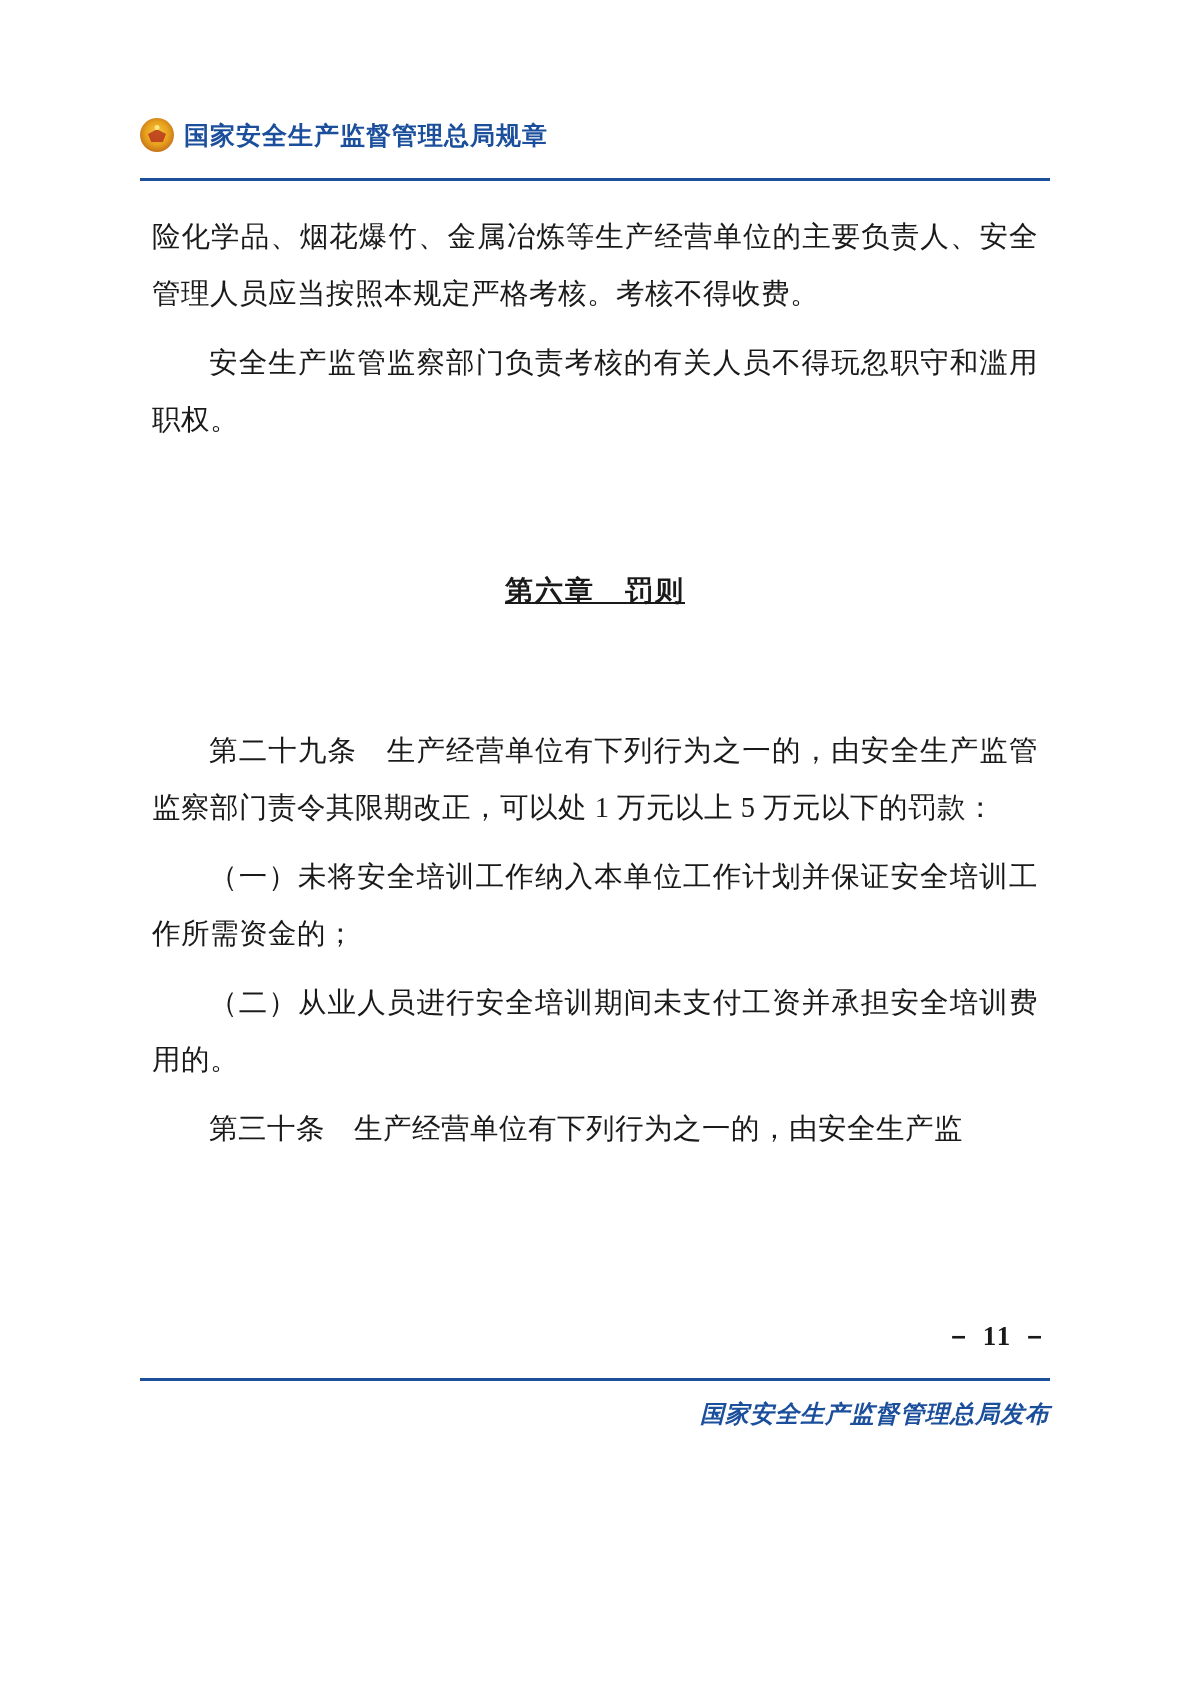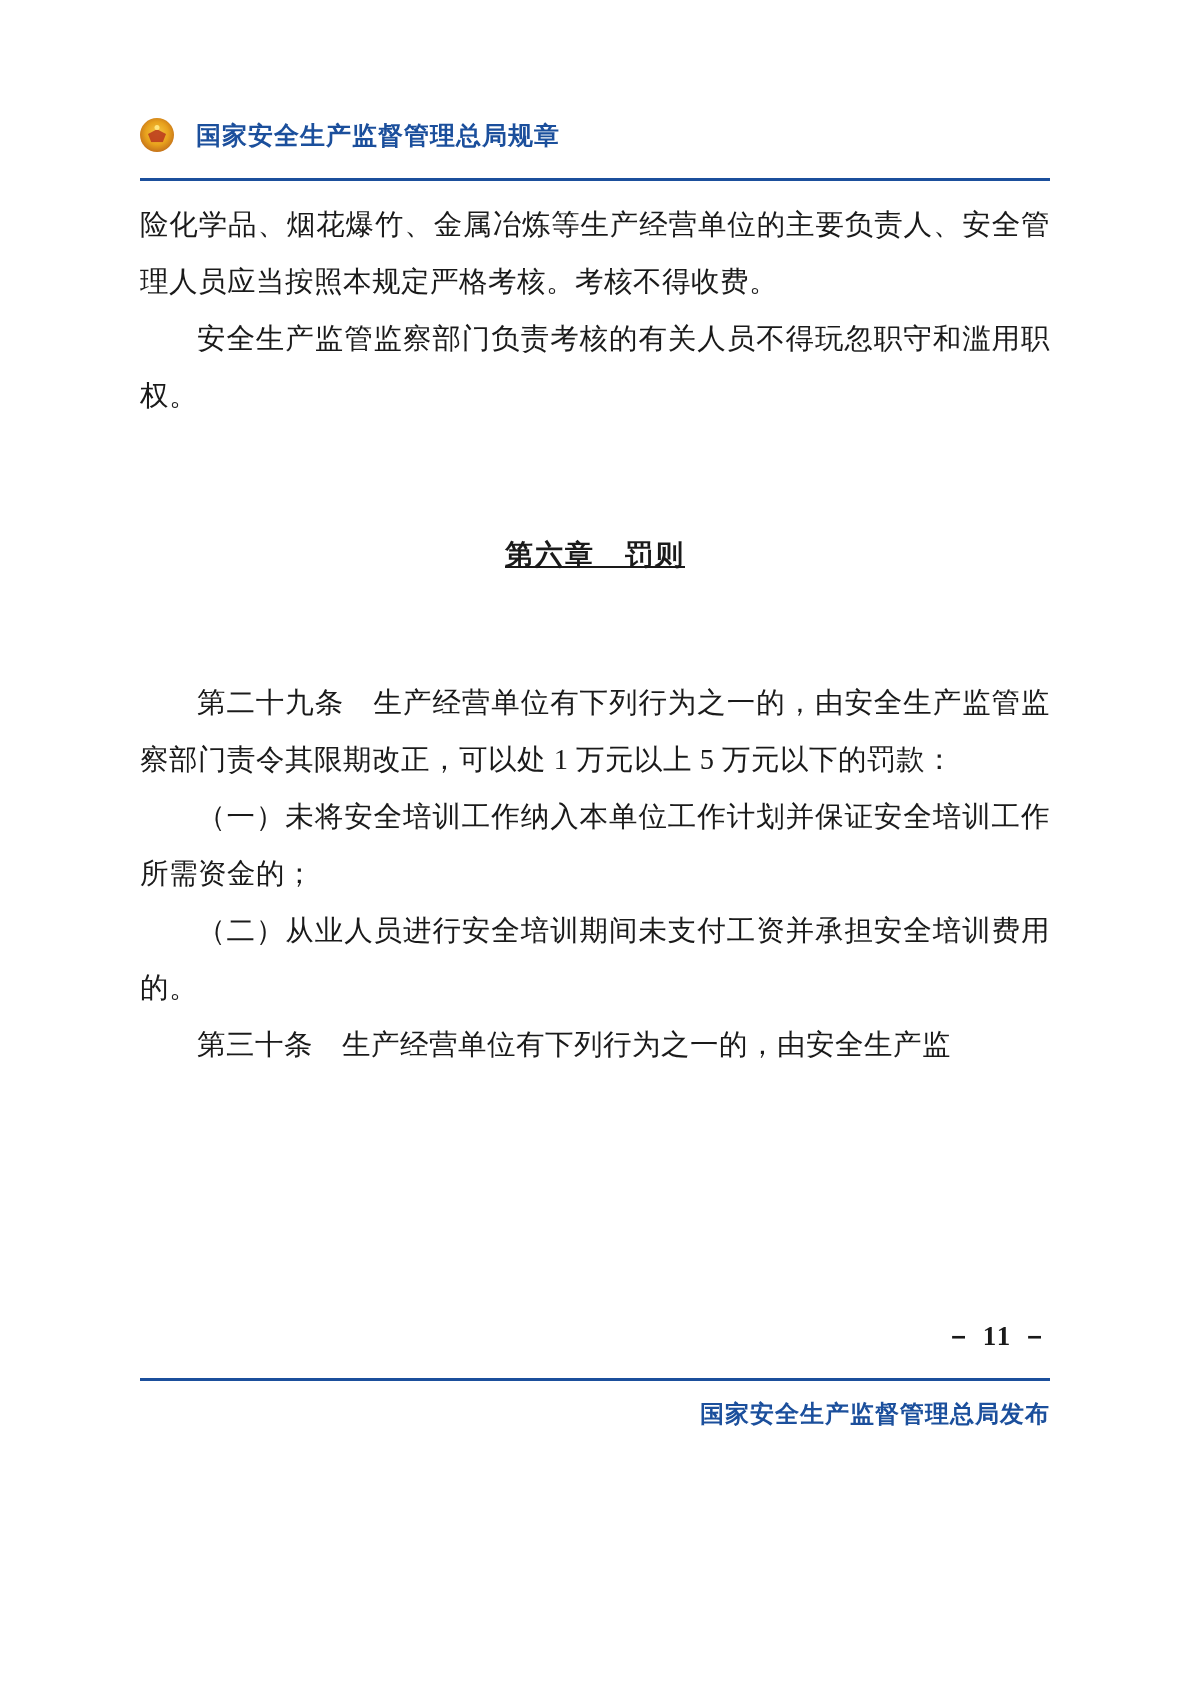--- a/index.html
+++ b/index.html
@@ -62,40 +62,39 @@
     background: #ffe680;
     border-radius: 50%;
   }
   .header-title {
     font-family: "Liberation Sans", "DejaVu Sans", sans-serif;
     font-weight: bold;
     font-size: 25px;
     color: #1b4f9c;
     letter-spacing: 1px;
     white-space: nowrap;
-    margin-left: 12px;
   }
   .rule-top {
     position: absolute;
     left: 140px;
     top: 178px;
     width: 910px;
     height: 3px;
     background: #1b4f9c;
   }
 
   
   .content {
     position: absolute;
     left: 140px;
     top: 196px;
     width: 910px;
   }
   p.para {
-    margin: 0;
+    margin: 12px;
     font-size: 28.5px;
     line-height: 57px;
     letter-spacing: 0.5px;
     text-align: justify;
     text-justify: inter-ideograph;
   }
   p.indent {
     text-indent: 2em;
   }
   .chapter {
@@ -133,20 +132,21 @@
     position: absolute;
     left: 140px;
     top: 1398px;
     width: 910px;
     text-align: right;
     font-family: "Liberation Sans", "DejaVu Sans", sans-serif;
     font-weight: bold;
     font-size: 24px;
     color: #1b4f9c;
     letter-spacing: 1px;
+    font-style: italic;
   }
 </style>
 </head>
 <body>
 
 <div class="page">
 
   <div class="header">
     <span class="emblem"></span>
     <span class="header-title">国家安全生产监督管理总局规章</span>

